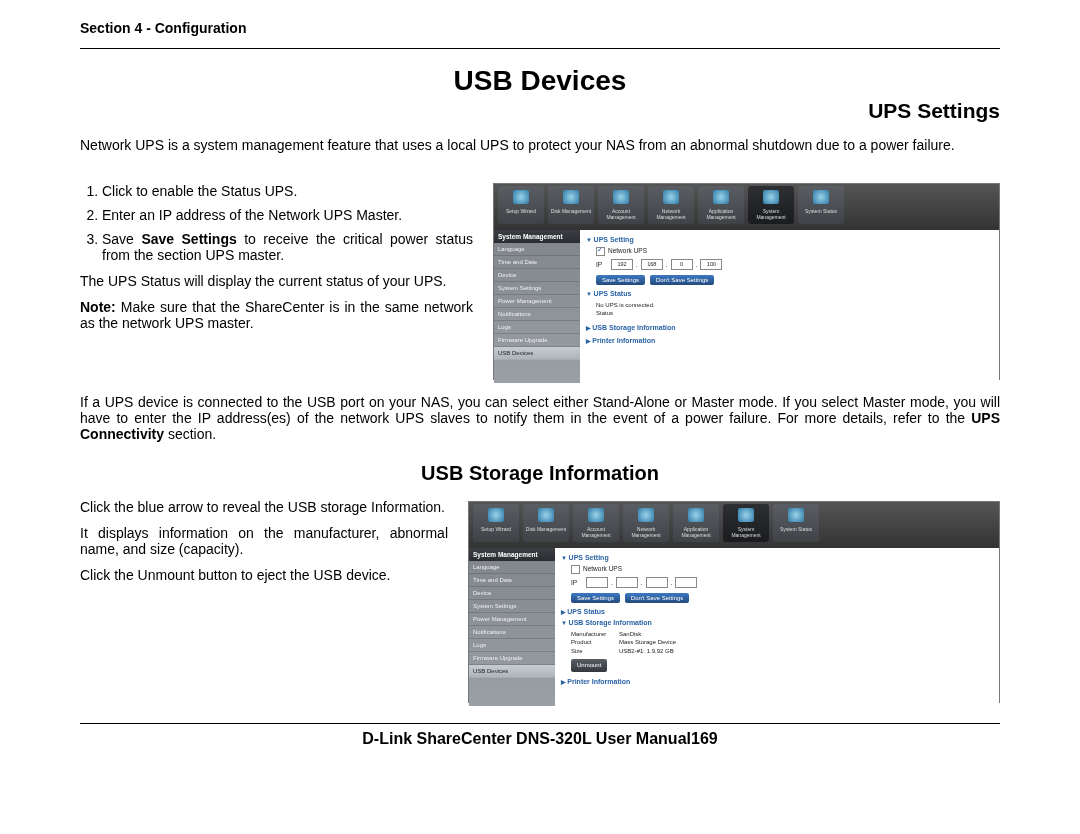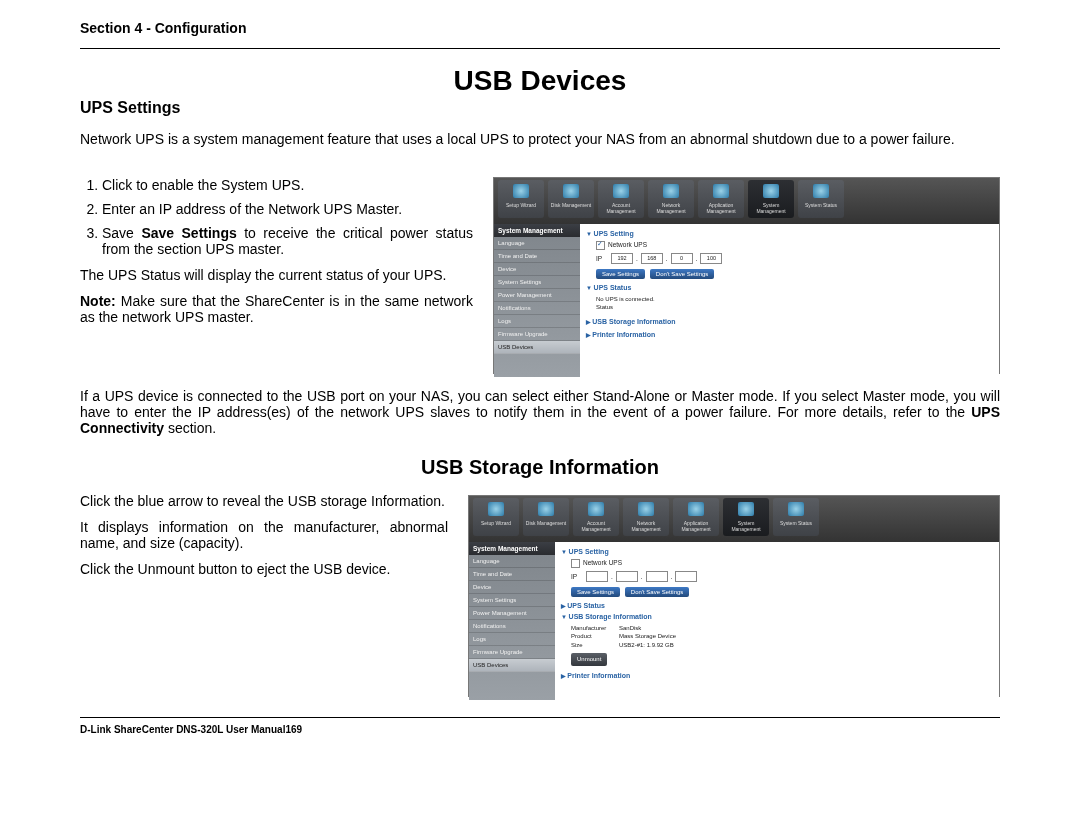--- a/index.html
+++ b/index.html
@@ -24,22 +24,22 @@
     border-bottom: 1.5px solid #000;
     margin-bottom: 16px;
   }
   h1.title {
     text-align: center;
     font-size: 28px;
     margin: 10px 0 0 0;
     font-weight: bold;
   }
   h2.subtitle {
-    text-align: left;
-    font-size: 16px;
+    text-align: right;
+    font-size: 21px;
     margin: 2px 0 12px 0;
     font-weight: bold;
   }
   .intro {
     font-size: 14px;
     text-align: justify;
     margin-bottom: 30px;
   }
   .row {
     display: flex;
@@ -160,23 +160,23 @@
   }
   .cb { display:inline-block; width:7px; height:7px; border:1px solid #888; background:#fff; margin-right:3px; vertical-align:middle; position:relative;}
   .cb.checked::after { content:"✓"; position:absolute; top:-2px; left:0; font-size:7px; color:#2a63a4;}
   .kv { margin-left:10px; font-size:6px; line-height:1.4;}
   .kv-row { display:flex; }
   .kv-k { width:48px; }
   .footer {
     border-top: 1.5px solid #000;
     padding-top: 6px;
     display: flex;
-    justify-content: flex-start;
-    font-weight: bold;
-    font-size: 10px;
+    justify-content: center;
+    font-weight: bold;
+    font-size: 16px;
     margin-top: 20px;
   }
   .note-italic { }
   strong { font-weight: bold; }
   .justify-block { text-align: justify; }
   h2.section2 {
     text-align: center;
     font-size: 20px;
     margin: 20px 0 14px 0;
     font-weight: bold;
@@ -189,21 +189,21 @@
   <div class="header-line">Section 4 - Configuration</div>
 
   <h1 class="title">USB Devices</h1>
   <h2 class="subtitle">UPS Settings</h2>
 
   <p class="intro">Network UPS is a system management feature that uses a local UPS to protect your NAS from an abnormal shutdown due to a power failure.</p>
 
   <div class="row">
     <div class="col-text">
       <ol>
-        <li>Click to enable the System UPS.</li>
+        <li>Click to enable the Status UPS.</li>
         <li>Enter an IP address of the Network UPS Master.</li>
         <li>
           <span>Save </span><strong>Save Settings</strong><span> to receive the critical power status from the section UPS master.</span>
         </li>
       </ol>
       <p>The UPS Status will display the current status of your UPS.</p>
       <p class="justify-block">
         <strong>Note:</strong><span class="note-italic"> Make sure that the ShareCenter is in the same network as the network UPS master.</span>
       </p>
     </div>

